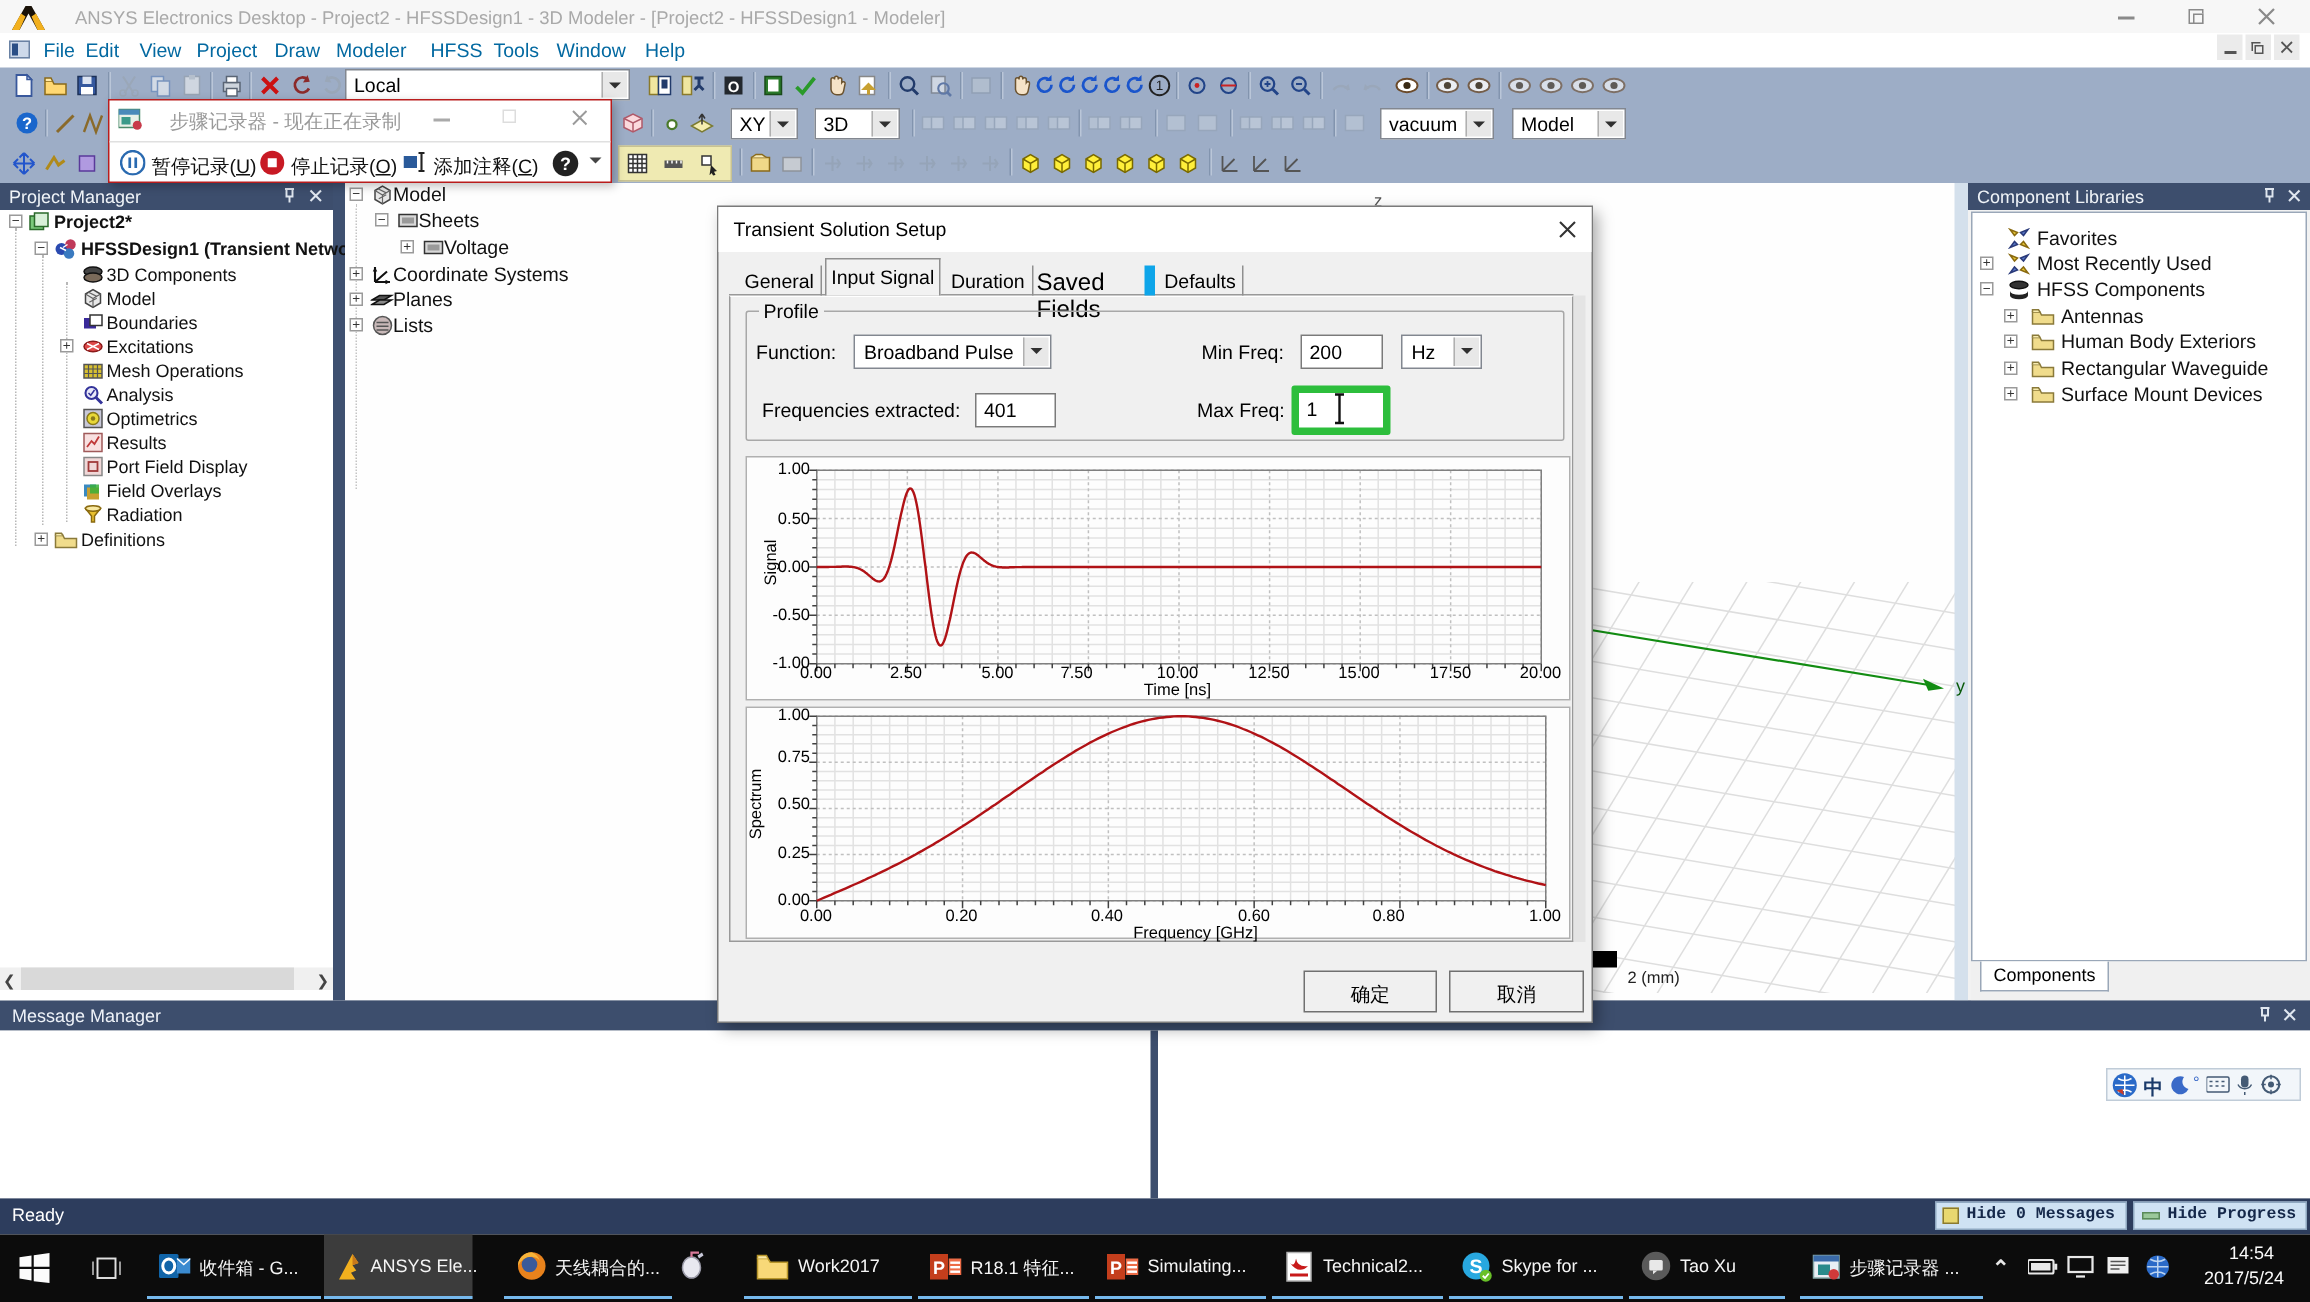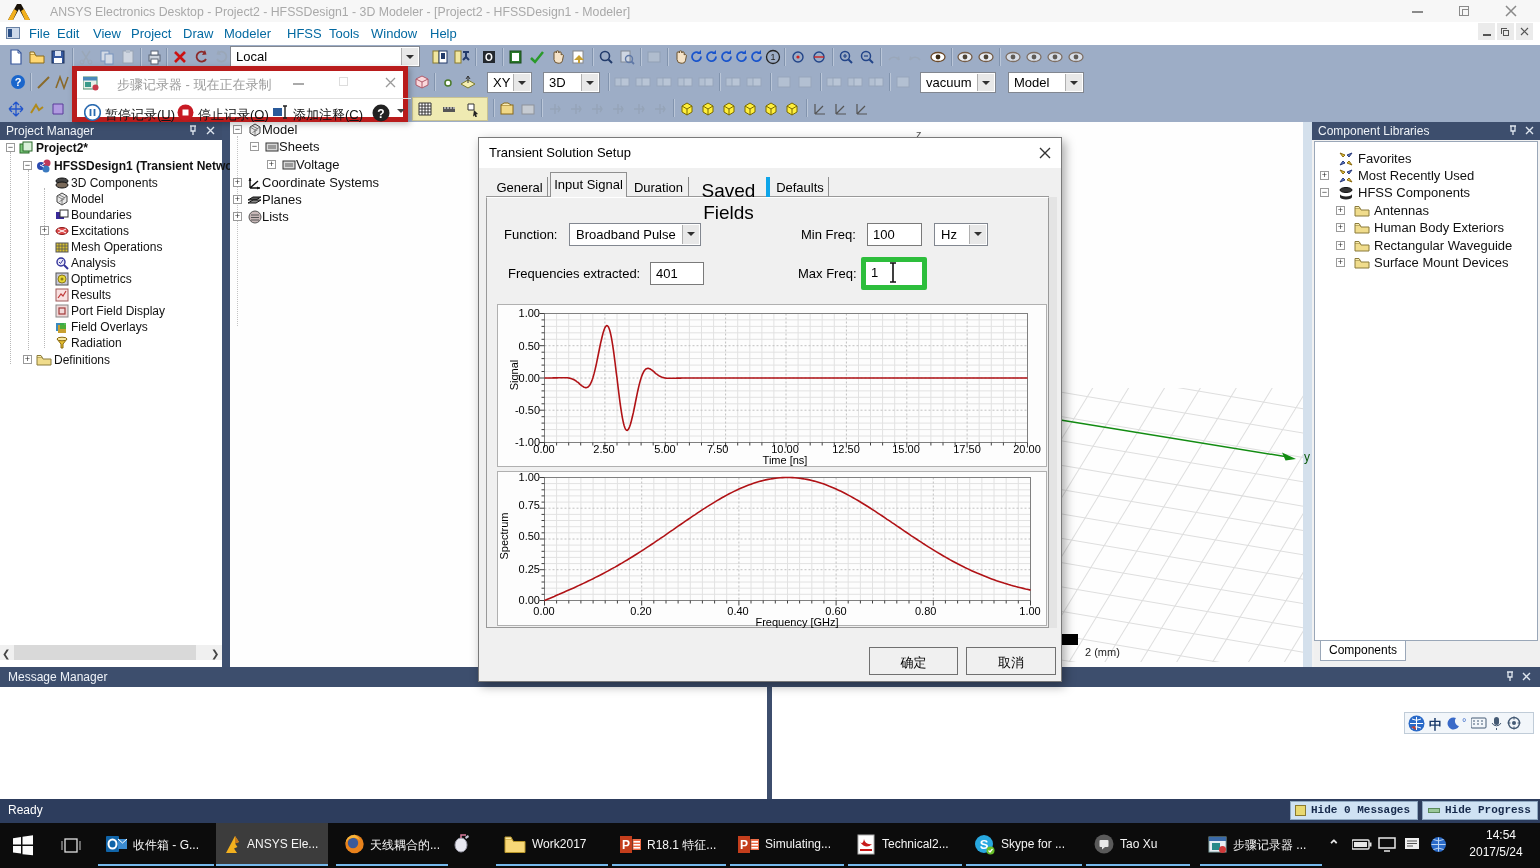--- a/index.html
+++ b/index.html
@@ -22,21 +22,21 @@
 .tree{position:relative;font-size:12px;color:#111;}
 .trow{position:absolute;white-space:nowrap;}
 .expbox{position:absolute;width:9px;height:9px;border:1px solid #9a9a9a;background:#fff;font-size:9px;line-height:7px;text-align:center;color:#333;}
 #msghdr{position:absolute;left:0;top:667px;width:1540px;height:20px;background:#3d4e6d;color:#eef2f8;font-size:12px;padding:3px 0 0 8px;}
 #msgbody{position:absolute;left:0;top:687px;width:1540px;height:112px;background:#3d4e6d;}
 #statusbar{position:absolute;left:0;top:799px;width:1540px;height:24px;background:#2d3d5d;color:#fff;font-size:12px;}
 #taskbar{position:absolute;left:0;top:823px;width:1540px;height:45px;background:#0c0c0c;color:#f0f0f0;font-size:12px;}
 .tbtn{position:absolute;top:0;height:43px;border-bottom:2px solid #76b9ed;}
 .tbtxt{position:absolute;top:14px;white-space:nowrap;color:#f5f5f5;}
 #dialog{position:absolute;left:478px;top:137px;width:584px;height:545px;background:#f0f0f0;border:1px solid #7a7a7a;box-shadow:3px 4px 10px rgba(0,0,0,0.35);font-size:13px;color:#000;}
-#recwin{position:absolute;left:72px;top:66px;width:336px;height:56px;background:#fff;border:5px solid #b91c1c;box-shadow:2px 2px 6px rgba(0,0,0,0.25);font-size:13px;}
+#recwin{position:absolute;left:72px;top:66px;width:336px;height:56px;background:#fff;border:1px solid #b91c1c;box-shadow:2px 2px 6px rgba(0,0,0,0.25);font-size:13px;}
 .inp{position:absolute;background:#fff;border:1px solid #7a7a7a;font-size:13px;color:#000;}
 </style>
 </head>
 <body>
 <div id="titlebar">
   <svg class="abs" style="left:7px;top:2px" width="28" height="19">
       <path d="M1 18 L10 2 h4 L23 18 h-5 L12 7 L6 18 Z" fill="#1a1208"></path>
       <path d="M1 18 L7 7 l3 2 L6 18 Z" fill="#f2b01e"></path>
       <path d="M23 18 L17 7 l-3 2 L18 18 Z" fill="#f2b01e"></path>
     </svg>
@@ -764,21 +764,21 @@
     </svg>
     <div class="tbtn" style="left:98px;width:116px;">
       <svg class="abs" style="left:8px;top:10px" width="21" height="22">
         <rect x="0" y="3" width="13" height="16" rx="1" fill="#1064a8"></rect>
         <ellipse cx="6.5" cy="11" rx="4" ry="4.6" fill="none" stroke="#fff" stroke-width="2"></ellipse>
         <rect x="12" y="6" width="9" height="10" fill="#3b8bd0"></rect>
         <path d="M12 6 l4.5 4 l4.5 -4" stroke="#fff" fill="none"></path>
       </svg>
       <div class="tbtxt" style="left:35px">收件箱 - G...</div>
     </div>
-    <div class="tbtn" style="left:216px;width:112px;background:#3c3c3c;">
+    <div class="tbtn" style="left:216px;width:99px;background:#3c3c3c;">
       <svg class="abs" style="left:8px;top:11px" width="17" height="21">
         <path d="M2 19 L11 2 L15 8 L11 9.5 L13.5 13 L10 14.5 L13 19 Z" fill="#f2b01e"></path>
         <path d="M11 2 L15 8 L11 9.5 Z" fill="#c7791b"></path>
       </svg>
       <div class="tbtxt" style="left:31px">ANSYS Ele...</div>
     </div>
     <div class="tbtn" style="left:336px;width:112px;">
       <svg class="abs" style="left:8px;top:10px" width="20" height="22">
         <circle cx="10.5" cy="11" r="9.2" fill="#e8821c"></circle>
         <circle cx="9" cy="10" r="5.2" fill="#3a5a9a"></circle>
@@ -914,29 +914,32 @@
     <div class="abs" style="left:0;top:0;width:582px;height:30px;background:#fff"></div>
 <div class="abs" style="left:10px;top:7px;font-size:13px">Transient Solution Setup</div>
 <svg class="abs" style="left:560px;top:9px" width="12" height="12">
       <path d="M1 1 L11 11 M11 1 L1 11" stroke="#333" stroke-width="1.4"></path>
     </svg>
 <div class="abs" style="left:7px;top:59px;width:563px;height:431px;background:#f0f0f0;border:1px solid #999;border-top:1px solid #fff"></div>
 <div class="abs" style="left:7px;top:58px;width:563px;height:1px;background:#999"></div>
 <div class="abs" style="left:13px;top:39px;width:56px;height:20px;border-right:1px solid #8f8f8f;font-size:13px;text-align:center;padding-top:3px">General</div>
 <div class="abs" style="left:71px;top:34px;width:77px;height:25px;background:#f2f2f2;border:1px solid #8f8f8f;border-bottom:none;font-size:13px;text-align:center;padding-top:4px;z-index:2">Input Signal</div>
 <div class="abs" style="left:150px;top:39px;width:60px;height:20px;border-right:1px solid #8f8f8f;font-size:13px;text-align:center;padding-top:3px">Duration</div>
-<div class="abs" style="left:212px;top:39px;width:79px;height:20px;border-right:4px solid #0ea5e9;font-size:19px;text-align:center;padding-top:3px">Saved Fields</div>
+<div class="abs" style="left:212px;top:39px;width:79px;height:20px;border-right:7px solid #0ea5e9;font-size:16px;padding-top:3px">Saved Fields</div>
 <div class="abs" style="left:293px;top:39px;width:57px;height:20px;border-right:1px solid #8f8f8f;font-size:13px;text-align:center;padding-top:3px">Defaults</div>
+<fieldset class="abs" style="left:18px;top:62px;width:546px;height:94px;border:1px solid #a8a8a8;border-radius:2px">
+      <legend style="font-size:13px;margin-left:8px;padding:0 3px">Profile</legend>
+    </fieldset>
 <div class="abs" style="left:25px;top:89px;font-size:13px">Function:</div>
 <div class="combo" style="left:90px;top:85px;width:132px;height:23px">
       <div style="padding:3px 0 0 6px">Broadband Pulse</div>
       <div class="arr"></div>
     </div>
 <div class="abs" style="left:322px;top:89px;font-size:13px">Min Freq:</div>
-<div class="inp" style="left:388px;top:85px;width:55px;height:23px;padding:3px 0 0 5px">100</div>
+<div class="inp" style="left:388px;top:85px;width:55px;height:23px;padding:3px 0 0 5px">200</div>
 <div class="combo" style="left:455px;top:85px;width:54px;height:23px">
       <div style="padding:3px 0 0 6px">Hz</div>
       <div class="arr"></div>
     </div>
 <div class="abs" style="left:29px;top:128px;font-size:13px">Frequencies extracted:</div>
 <div class="inp" style="left:171px;top:124px;width:54px;height:23px;padding:3px 0 0 5px">401</div>
 <div class="abs" style="left:319px;top:128px;font-size:13px">Max Freq:</div>
 <div class="abs" style="left:382px;top:119px;width:66px;height:33px;background:#2dbe3c;border-radius:2px"></div>
 <div class="inp" style="left:387px;top:124px;width:56px;height:23px;padding:3px 0 0 5px;border:none">1</div>
 <svg class="abs" style="left:408px;top:123px" width="12" height="24">

